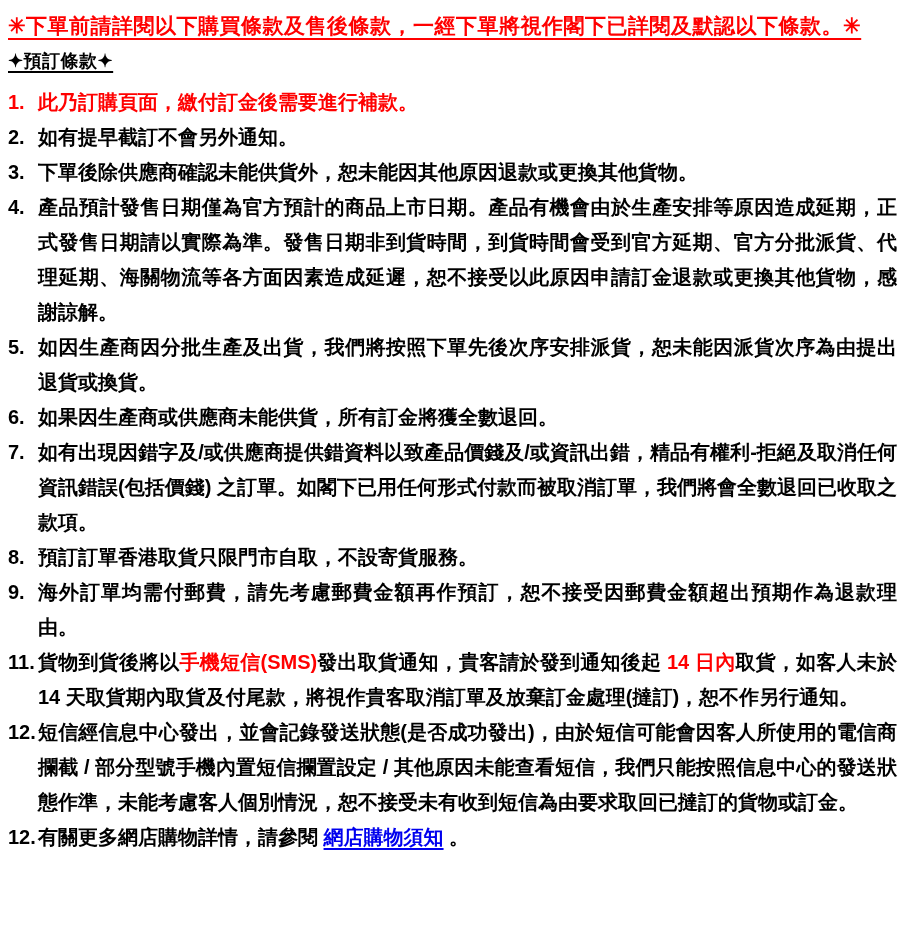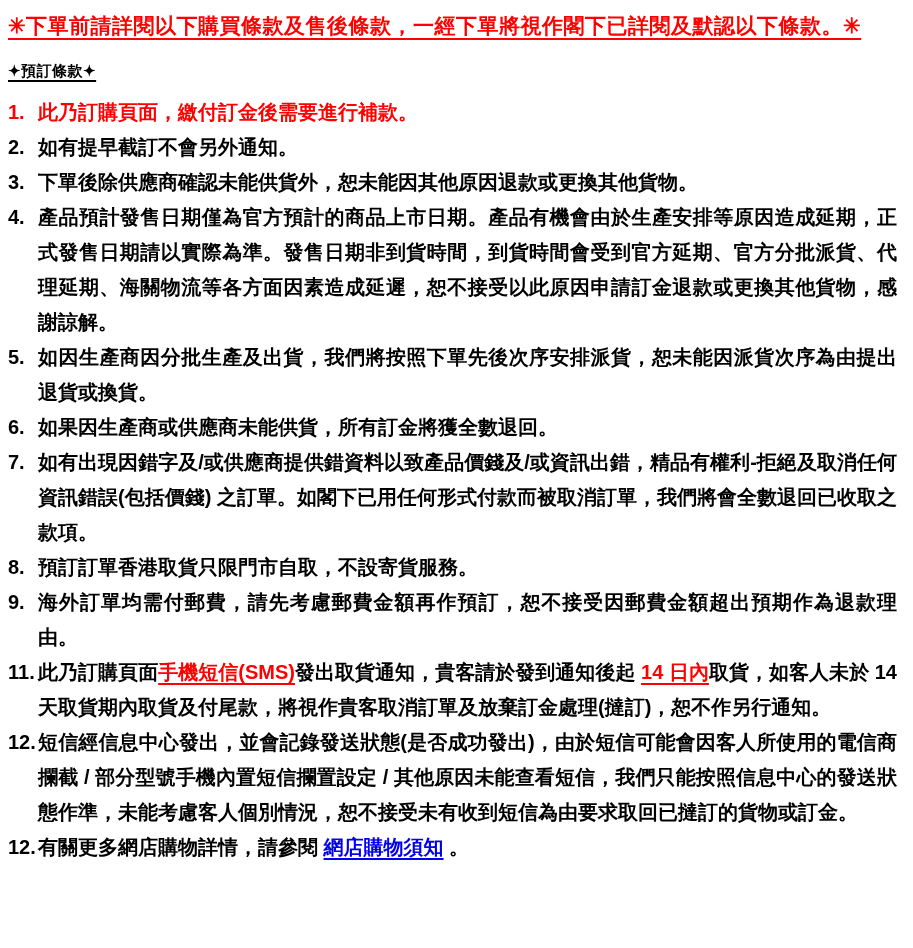--- a/index.html
+++ b/index.html
@@ -21,23 +21,23 @@
     font-size: 21px;
     line-height: 30px;
     text-decoration: underline;
     text-decoration-thickness: 2px;
     text-underline-offset: 5px;
     letter-spacing: 0.5px;
   }
   .heading {
     display: inline-block;
     color: var(--body-black, #000000);
-    font-size: 15px;
+    font-size: 18px;
     line-height: 30px;
-    margin: 15px 0 9px 0;
+    margin: 5px 0 9px 0;
     text-decoration: underline;
     text-decoration-thickness: 2px;
     text-underline-offset: 4px;
     letter-spacing: 0.5px;
   }
   .terms { width: 100%; }
   .term {
     display: flex;
     font-size: 20px;
     line-height: 35px;
@@ -48,21 +48,20 @@
     width: 30px;
   }
   .term .txt {
     flex: 1;
     text-align: justify;
     text-justify: inter-ideograph;
   }
   .term.red { color: var(--alert-red, #ff0000); }
   .seg-red-underline {
     color: var(--alert-red, #ff0000);
-    text-decoration: underline;
     text-decoration-thickness: 2px;
     text-underline-offset: 4px;
   }
   a.seg-link {
     color: var(--link-blue, #0000ee);
     text-decoration-thickness: 2px;
     text-underline-offset: 4px;
     cursor: pointer;
   }
 </style>
@@ -108,21 +107,21 @@
       <div class="term">
         <span class="num">8.</span>
         <span class="txt"><span>預訂訂單香港取貨只限門市自取，不設寄貨服務。</span></span>
       </div>
       <div class="term">
         <span class="num">9.</span>
         <span class="txt"><span>海外訂單均需付郵費，請先考慮郵費金額再作預訂，恕不接受因郵費金額超出預期作為退款理由。</span></span>
       </div>
       <div class="term">
         <span class="num">11.</span>
-        <span class="txt"><span>此乃訂購頁面</span><span class="seg-red-underline">手機短信(SMS)</span><span>發出取貨通知，貴客請於發到通知後起 </span><span class="seg-red-underline">14 日內</span><span>取貨，如客人未於 14 天取貨期內取貨及付尾款，將視作貴客取消訂單及放棄訂金處理(撻訂)，恕不作另行通知。</span></span>
+        <span class="txt"><span>貨物到貨後將以</span><span class="seg-red-underline">手機短信(SMS)</span><span>發出取貨通知，貴客請於發到通知後起 </span><span class="seg-red-underline">14 日內</span><span>取貨，如客人未於 14 天取貨期內取貨及付尾款，將視作貴客取消訂單及放棄訂金處理(撻訂)，恕不作另行通知。</span></span>
       </div>
       <div class="term">
         <span class="num">12.</span>
         <span class="txt"><span>短信經信息中心發出，並會記錄發送狀態(是否成功發出)，由於短信可能會因客人所使用的電信商攔截 / 部分型號手機內置短信攔置設定 / 其他原因未能查看短信，我們只能按照信息中心的發送狀態作準，未能考慮客人個別情況，恕不接受未有收到短信為由要求取回已撻訂的貨物或訂金。</span></span>
       </div>
       <div class="term">
         <span class="num">12.</span>
         <span class="txt"><span>有關更多網店購物詳情，請參閱 </span><a class="seg-link" href="#">網店購物須知</a><span> 。</span></span>
       </div>
     </div>

